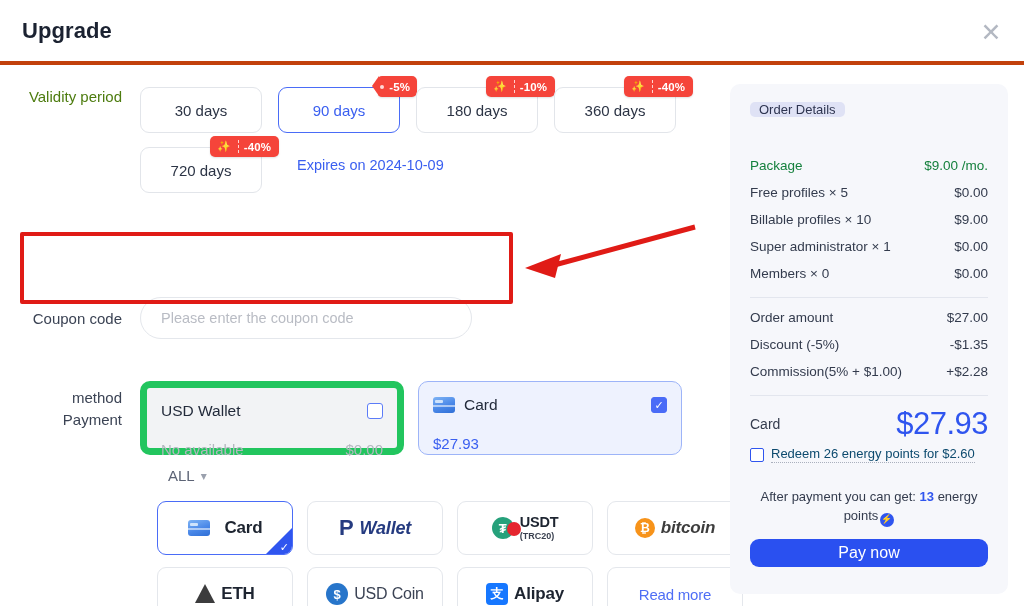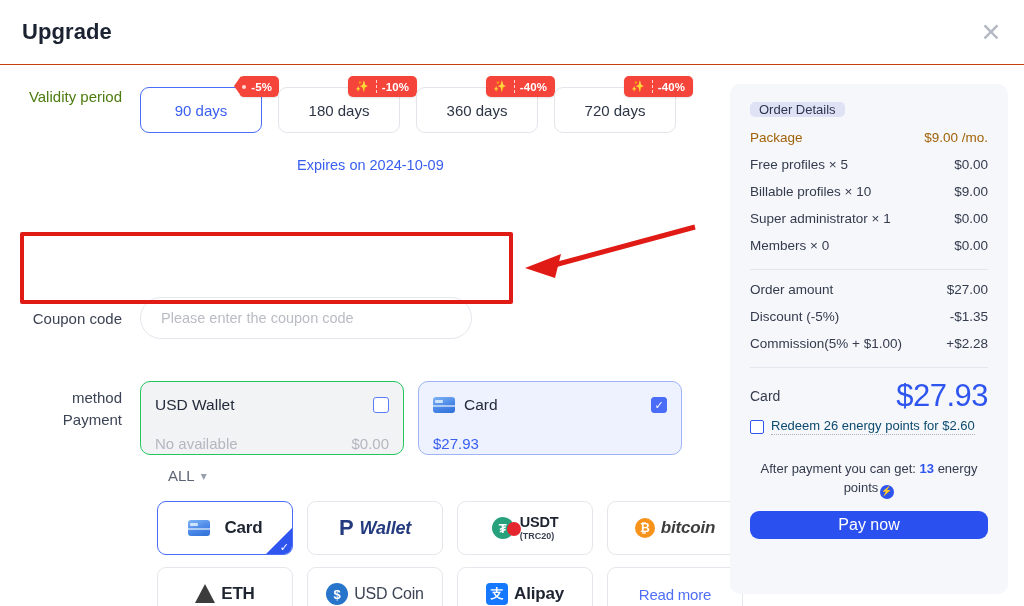--- a/index.html
+++ b/index.html
@@ -8,21 +8,21 @@
     background: #ffffff;
     font-family: "Liberation Sans", sans-serif;
     color: #1f2533;
     overflow: hidden;
   }
   .dialog { position: relative; width: 1024px; height: 606px; background:#fff; }
 
   
   .header {
     position: absolute; left:0; top:0; width:1024px; height:65px;
-    border-bottom: 1px solid #c2410c;
+    border-bottom: 4px solid #c2410c;
     display:flex; align-items:center;
   }
   .dialog-title {
     margin-left: 22px;
     font-size: 22px; font-weight: 700; color:#1b2231;
     letter-spacing: .1px;
   }
   .close-btn {
     position:absolute; right:18px; top:17px;
     width:30px; height:30px; cursor:pointer;
@@ -119,21 +119,21 @@
   .pay-wrap { position:absolute; left:0; top:316px; width:728px; }
   .pay-label {
     width:140px; text-align:right; padding-right:18px;
     font-size:15px; color:#3b4354; line-height:22px; padding-top:6px;
   }
   .pay-cards { display:flex; gap:14px; }
   .pay-card {
     width:264px; height:74px; border-radius:10px;
     padding:11px 14px 0 14px; position:relative; cursor:pointer;
   }
-  .pay-card.wallet { background:#f2f3f5; border:1px solid #22c55e; }
+  .pay-card.wallet { background:#f2f3f5; border:7px solid #22c55e; }
   .pay-card.card   { background:#eef2fe; border:1px solid #9db4f8; }
   .pc-top { display:flex; align-items:center; height:24px; }
   .pc-title { font-size:15.5px; color:#232b3b; }
   .pc-sub { margin-top:9px; font-size:15px; color:#b3b7bf; }
   .pc-sub.blue { color:#3a5ff0; }
   .pc-sub-row { display:flex; justify-content:space-between; margin-top:9px; }
   .cbox {
     margin-left:auto; width:16px; height:16px; border-radius:3px;
     border:1.5px solid #5c7cf8; background:#fff;
   }
@@ -221,21 +221,21 @@
     background:#f6f7fb; border-radius:10px;
     padding:16px 20px 0 20px;
   }
   .od-badge {
     display:inline-block; background:#dfe2f5; color:#2e3550;
     font-size:13px; border-radius:5px; padding:0 9px;
   }
   .li { display:flex; justify-content:space-between; align-items:baseline; margin-top:12px; }
   .li .k { font-size:13.5px; color:#333b4d; }
   .li .v { font-size:13.5px; color:#333b4d; }
-  .li.pkg .k, .li.pkg .v { color:#a16207; }
+  .li.pkg .k, .li.pkg .v { color:#15803d;margin-top:28px; }
   .hr { height:1px; background:#e3e6ee; margin:16px 0 2px 0; }
   .total-row { display:flex; justify-content:space-between; align-items:center; margin-top:10px; }
   .total-row .k { font-size:14px; color:#333b4d; }
   .total-row .v { font-size:31px; color:#2f55ef; font-weight:400; letter-spacing:-.5px; }
   .redeem { display:flex; align-items:center; gap:7px; margin-top:4px; cursor:pointer; }
   .redeem .cb {
     width:14px; height:14px; border:1.6px solid #2f55ef; border-radius:2px; background:#fff; flex:none;
   }
   .redeem .tx {
     font-size:13px; color:#0c4a6e;
@@ -267,20 +267,23 @@
     <div class="close-btn">✕</div>
   </div>
 
   <div class="left-col">
 
     <div class="validity-wrap">
       <div class="row">
         <div class="row-label">Validity period</div>
         <div class="validity-grid">
 
+          <div class="period-btn">
+            <span>30 days</span>
+          </div>
 
           <div class="period-btn selected">
             <span>90 days</span>
             <span class="badge tag">
               <span class="pct">-5%</span>
             </span>
           </div>
 
           <div class="period-btn">
             <span>180 days</span>

